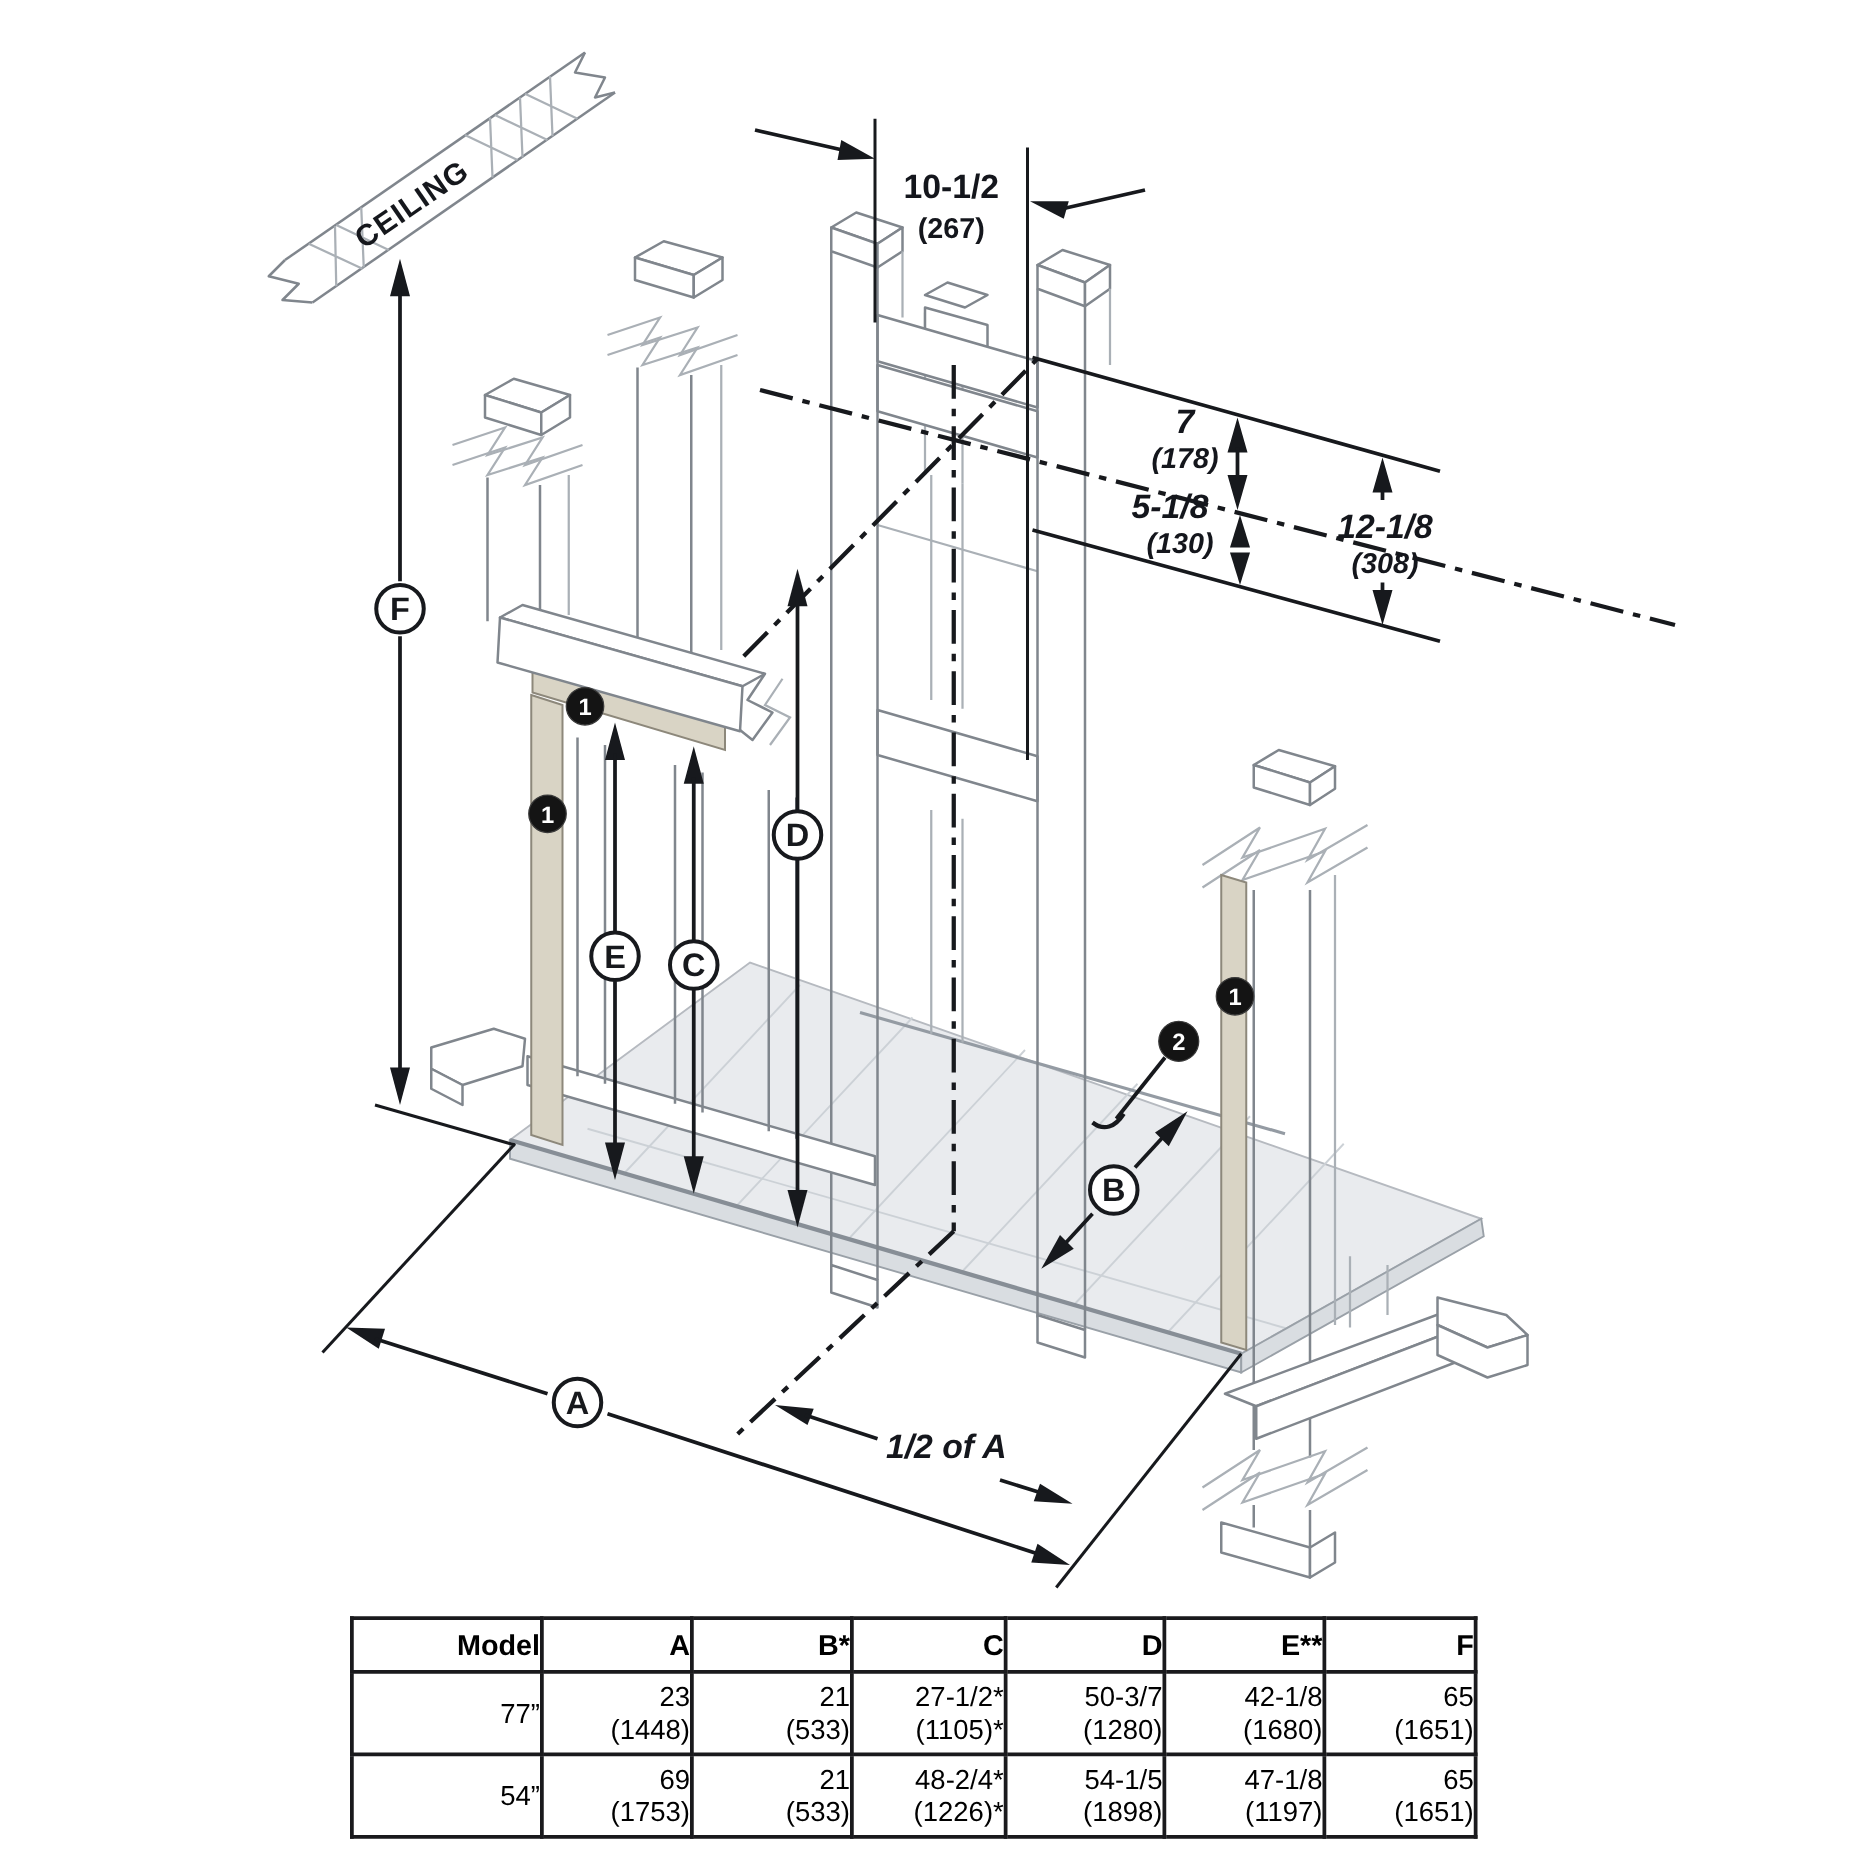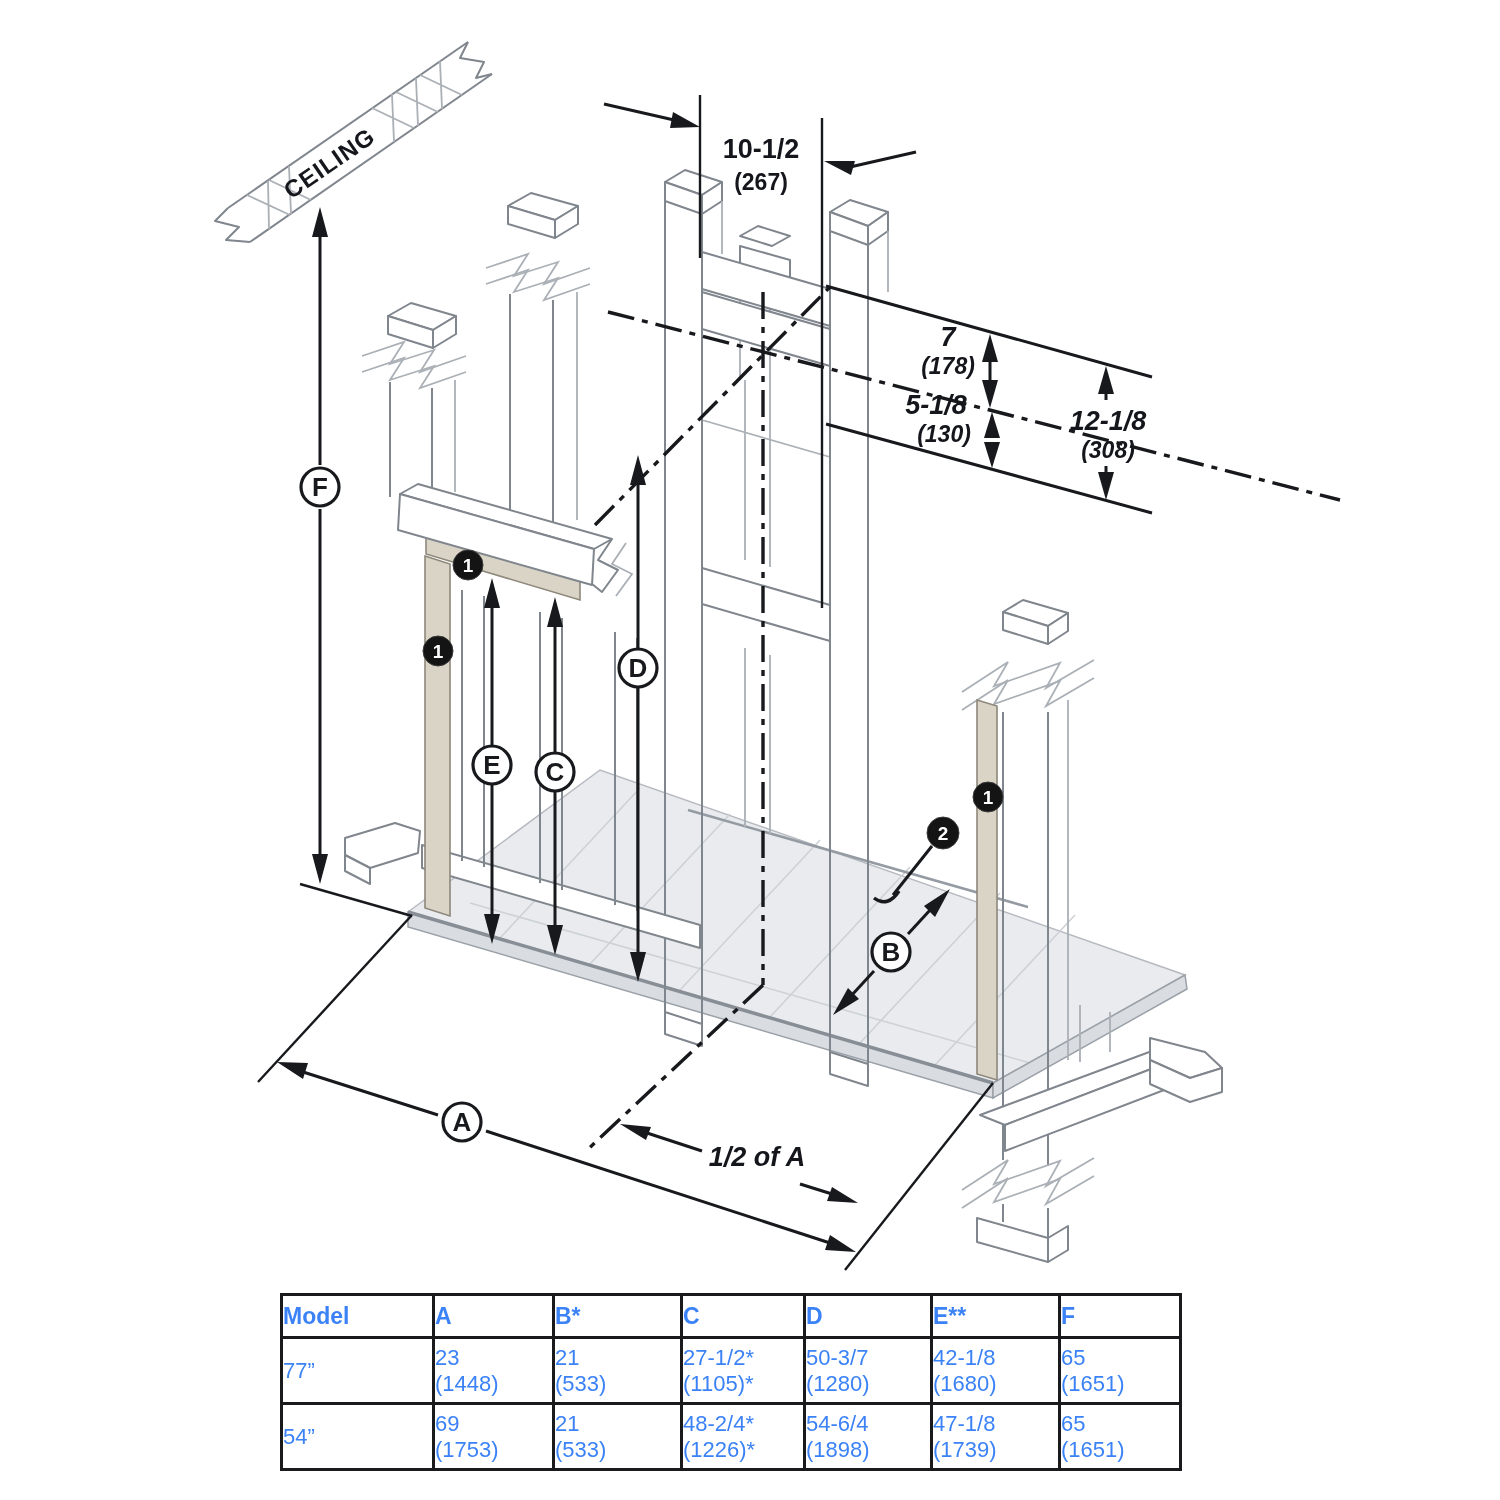--- a/index.html
+++ b/index.html
@@ -21,22 +21,22 @@
   .dtxt2{font-weight:bold;fill:#14161c;font-size:23px;text-anchor:middle;}
   .ital{font-style:italic;}
   .circ{fill:#ffffff;stroke:#17191d;stroke-width:3.2;}
   .circtxt{font-weight:bold;fill:#17191d;font-size:26px;text-anchor:middle;}
   .ncirc{fill:#141414;stroke:#3a3a3a;stroke-width:1;}
   .ntxt{font-weight:bold;fill:#ffffff;font-size:19px;text-anchor:middle;}
   .ceiltxt{font-weight:bold;fill:#15171c;font-size:24px;letter-spacing:1px;text-anchor:middle;}
 
   #spec-table{position:absolute;left:280px;top:1293px;border-collapse:collapse;
               table-layout:fixed;}
-  #spec-table td,#spec-table th{border:3px solid #1a1a1d;text-align:left;vertical-align:middle;
-              padding:0;color:#3b82f6;background:#fff;}
+  #spec-table td,#spec-table th{border:3px solid #1a1a1d;text-align:right;vertical-align:middle;
+              padding:0;color:#000000;background:#fff;}
   #spec-table th{font-size:23px;font-weight:bold;height:40px;}
   #spec-table td{font-size:22px;font-weight:normal;height:63px;line-height:1.18;}
 </style>
 </head>
 <body>
 
 <div id="stage">
 
 <svg width="1500" height="1290" viewBox="0 0 1500 1290">
 
@@ -366,26 +366,26 @@
           </td>
       <td>
             <div>21</div>
             <div>(533)</div>
           </td>
       <td>
             <div>48-2/4*</div>
             <div>(1226)*</div>
           </td>
       <td>
-            <div>54-6/4</div>
+            <div>54-1/5</div>
             <div>(1898)</div>
           </td>
       <td>
             <div>47-1/8</div>
-            <div>(1739)</div>
+            <div>(1197)</div>
           </td>
       <td>
             <div>65</div>
             <div>(1651)</div>
           </td>
     </tr>
   </tbody>
 </table>
 
 </div>

